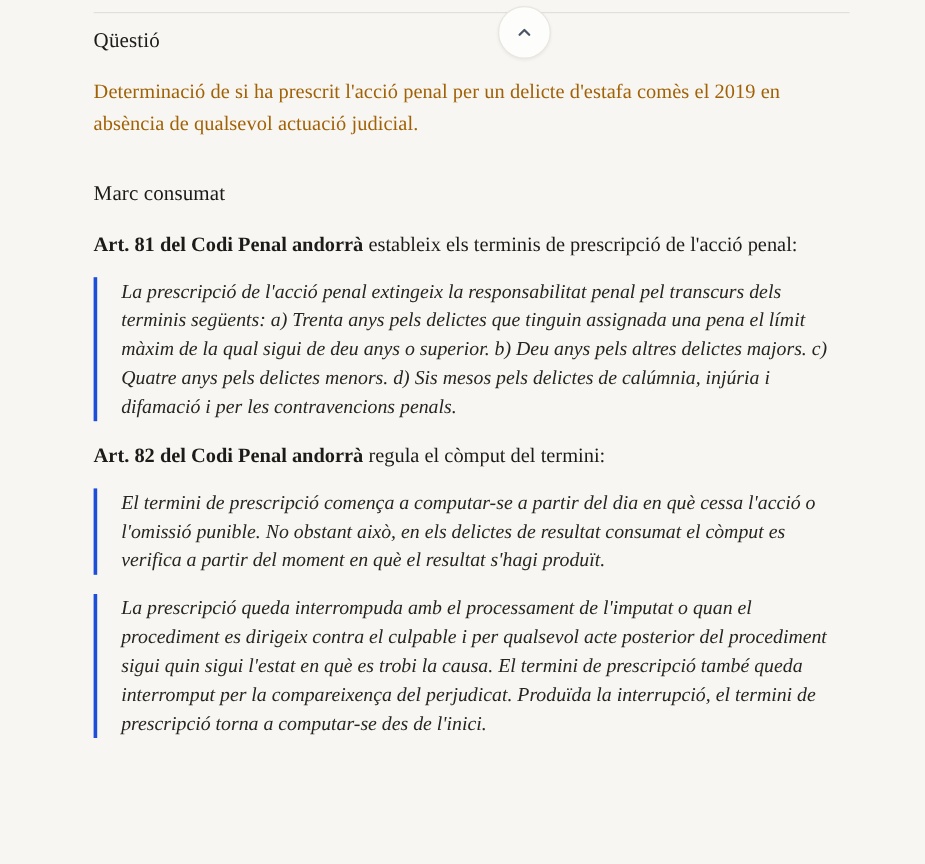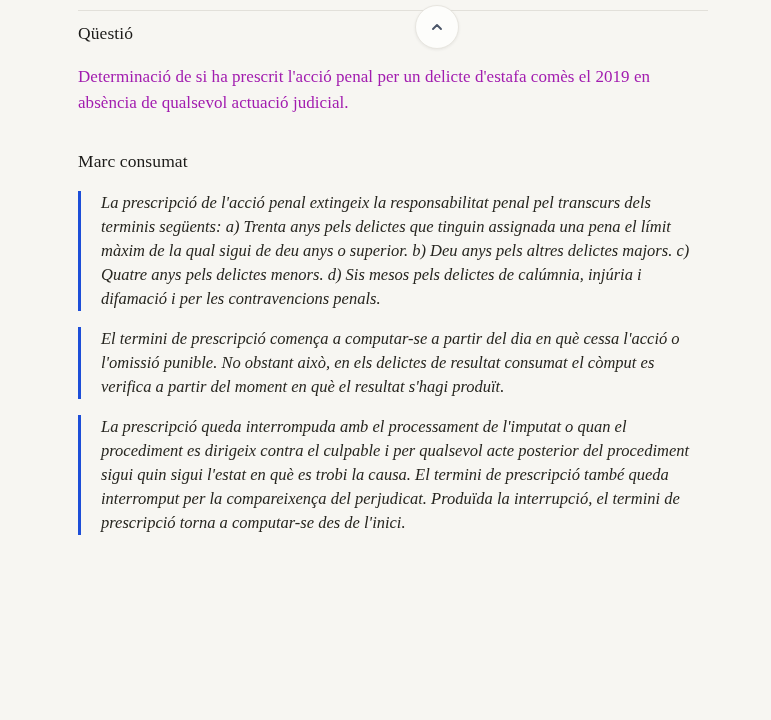--- a/index.html
+++ b/index.html
@@ -76,21 +76,21 @@
   }
 
   h2.section-heading.spaced-top {
     margin-top: 34px;
   }
 
   p.body-text {
     font-size: 17px;
     line-height: 26px;
     margin: 0 0 16px 0;
-    color: #a21caf;
+    color: #a16207;
     letter-spacing: 0.05px;
   }
 
   p.intro-line {
     font-size: 17px;
     line-height: 26px;
     margin: 0 0 14px 0;
     color: #1c1b19;
   }
 
@@ -127,25 +127,27 @@
   </div>
 
   <div class="content">
 
     <h2 class="section-heading">Qüestió</h2>
 
     <p class="body-text">Determinació de si ha prescrit l'acció penal per un delicte d'estafa comès el 2019 en absència de qualsevol actuació judicial.</p>
 
     <h2 class="section-heading spaced-top">Marc consumat</h2>
 
+    <p class="intro-line"><span class="strong-ref">Art. 81 del Codi Penal andorrà</span><span> estableix els terminis de prescripció de l'acció penal:</span></p>
 
     <blockquote class="quote">
       <p>La prescripció de l'acció penal extingeix la responsabilitat penal pel transcurs dels terminis següents: a) Trenta anys pels delictes que tinguin assignada una pena el límit màxim de la qual sigui de deu anys o superior. b) Deu anys pels altres delictes majors. c) Quatre anys pels delictes menors. d) Sis mesos pels delictes de calúmnia, injúria i difamació i per les contravencions penals.</p>
     </blockquote>
 
+    <p class="intro-line"><span class="strong-ref">Art. 82 del Codi Penal andorrà</span><span> regula el còmput del termini:</span></p>
 
     <blockquote class="quote">
       <p>El termini de prescripció comença a computar-se a partir del dia en què cessa l'acció o l'omissió punible. No obstant això, en els delictes de resultat consumat el còmput es verifica a partir del moment en què el resultat s'hagi produït.</p>
     </blockquote>
 
 
     <blockquote class="quote">
       <p>La prescripció queda interrompuda amb el processament de l'imputat o quan el procediment es dirigeix contra el culpable i per qualsevol acte posterior del procediment sigui quin sigui l'estat en què es trobi la causa. El termini de prescripció també queda interromput per la compareixença del perjudicat. Produïda la interrupció, el termini de prescripció torna a computar-se des de l'inici.</p>
     </blockquote>
 

